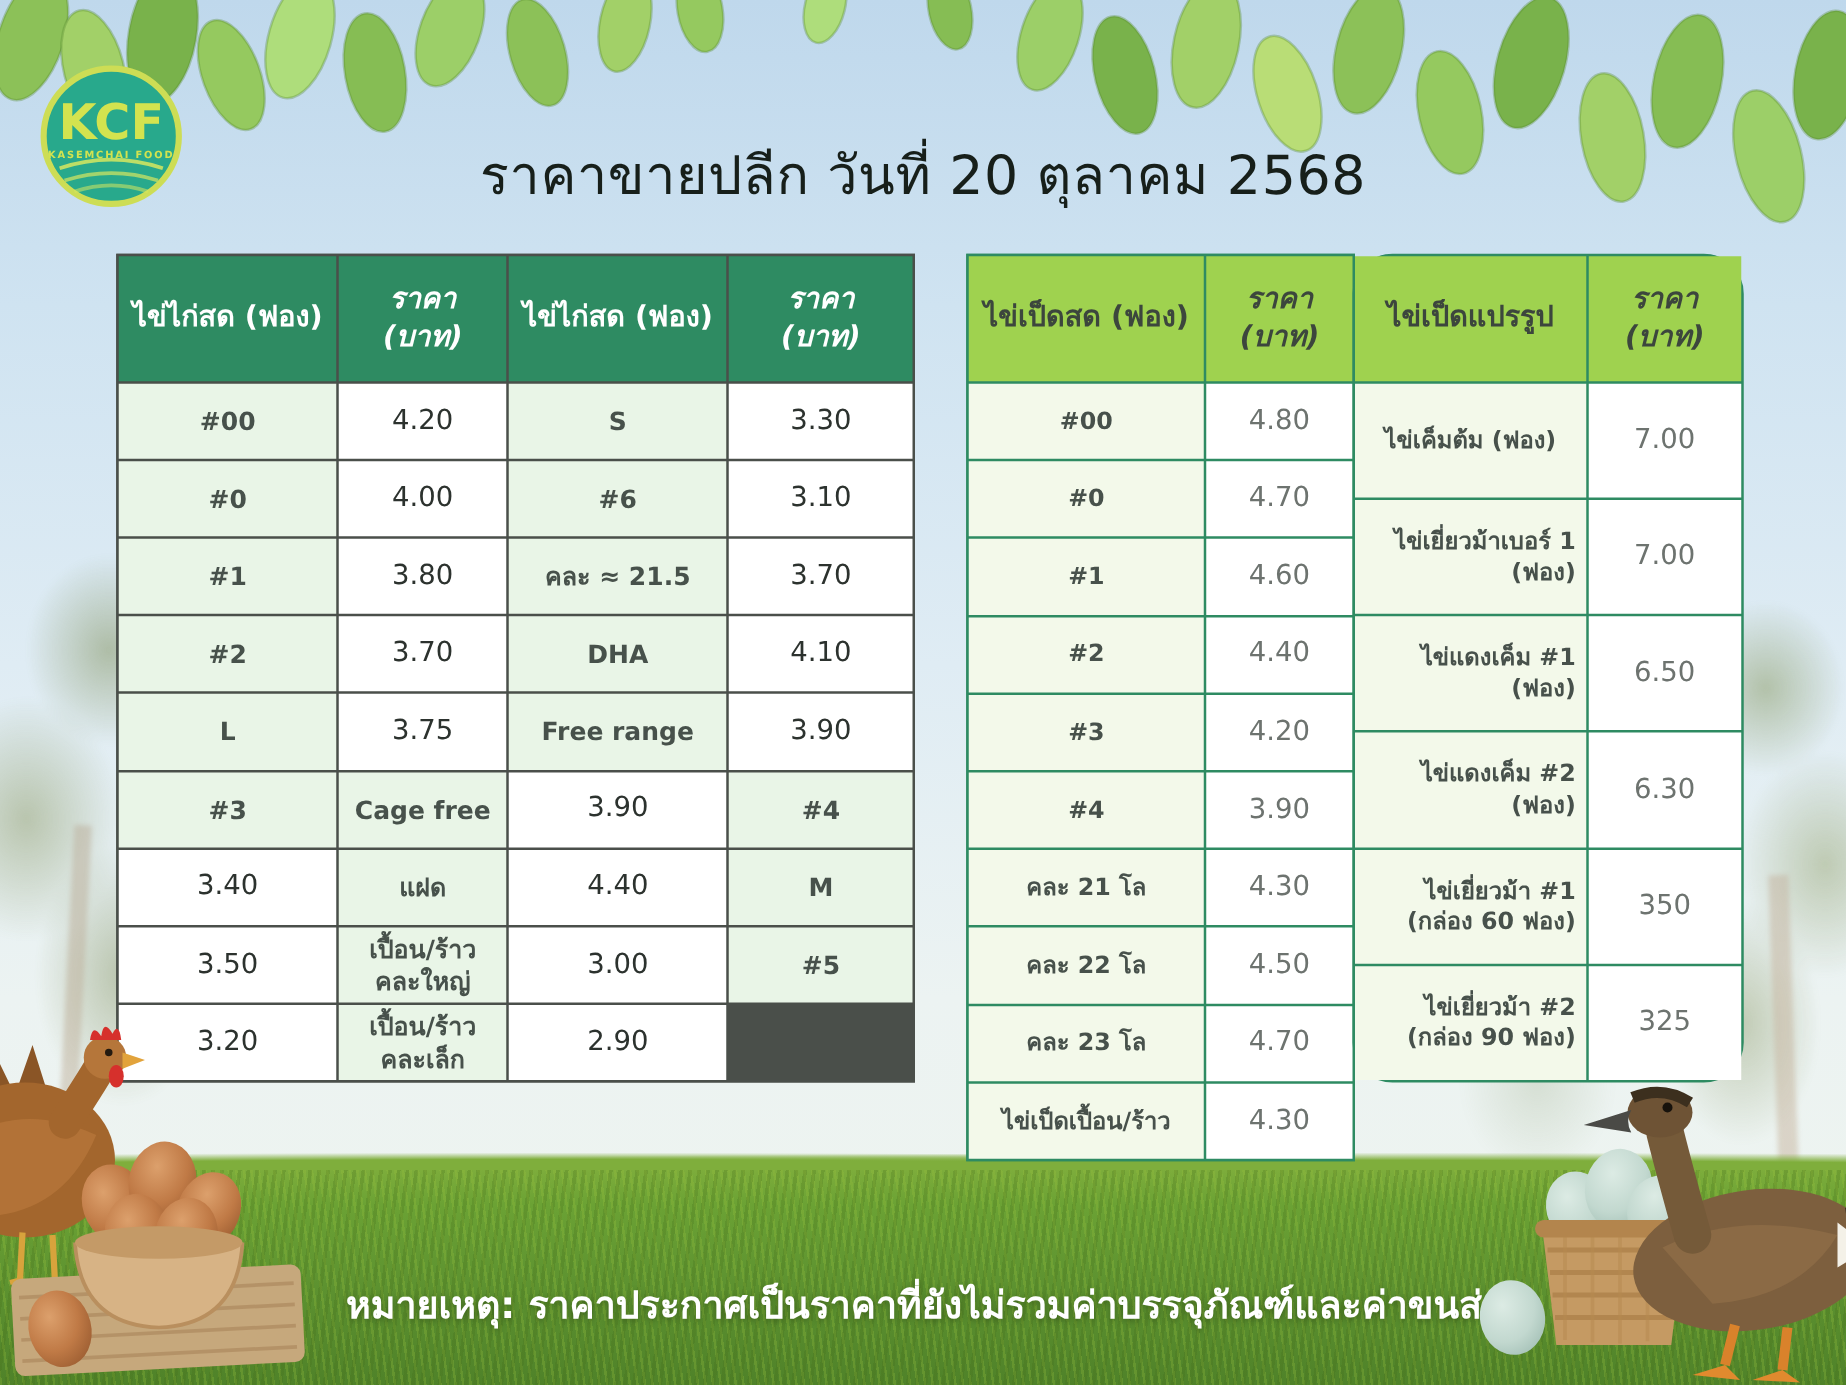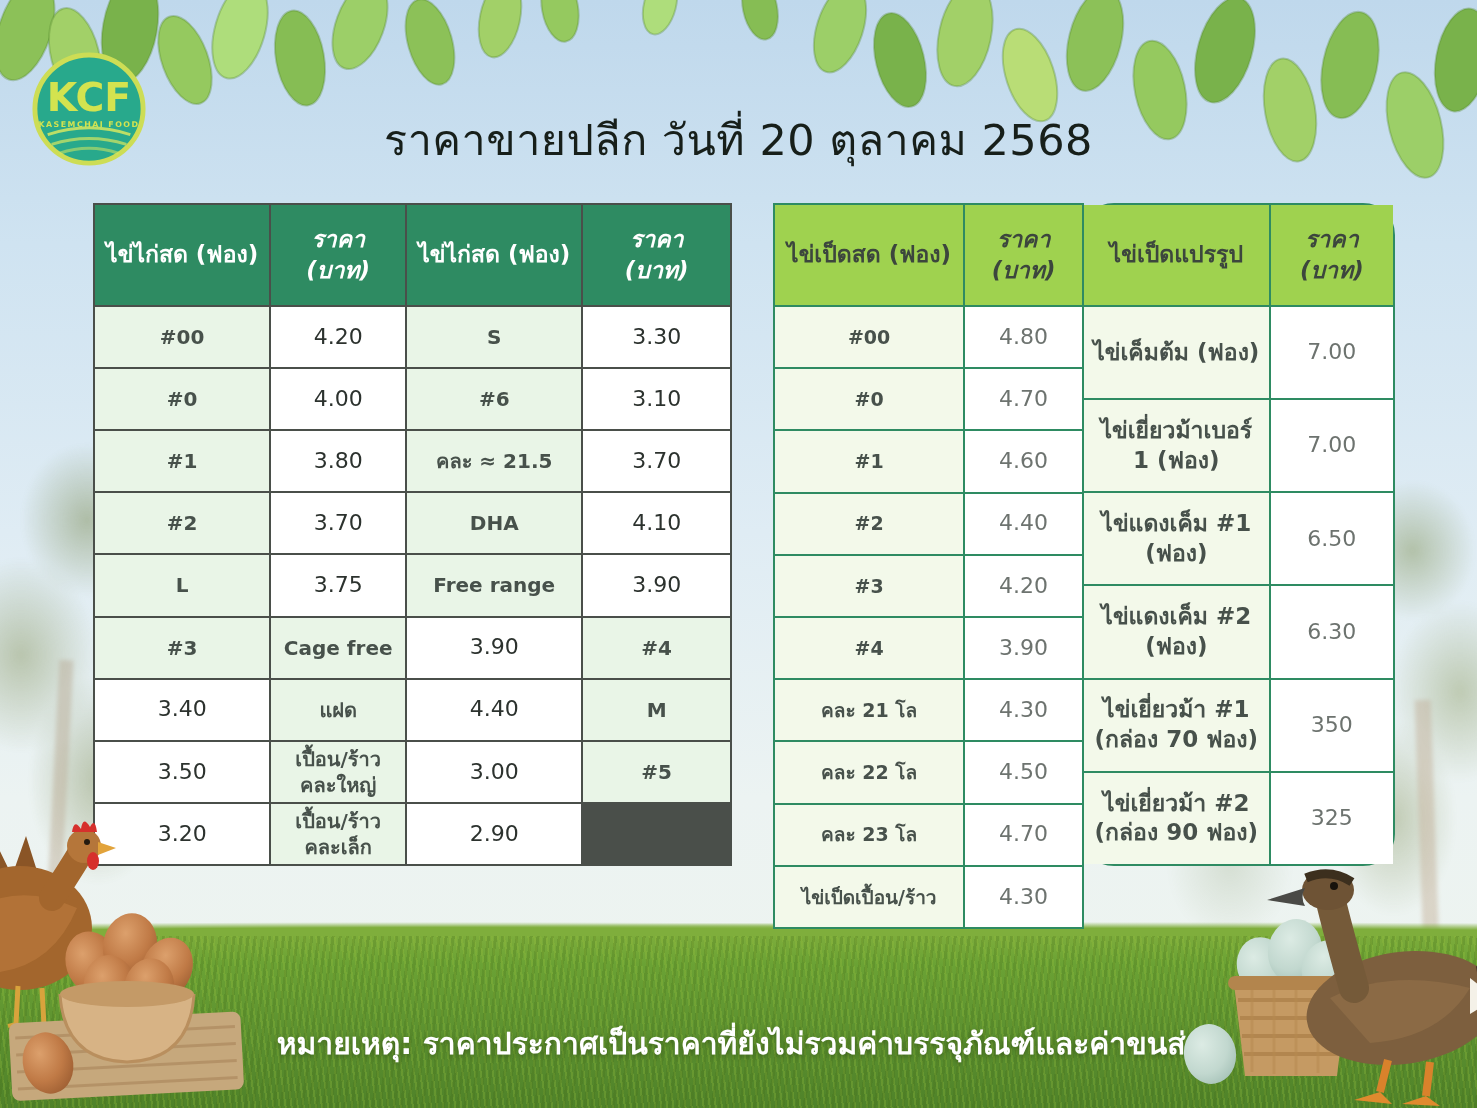--- a/index.html
+++ b/index.html
@@ -58,21 +58,21 @@
   .table-chicken .head{background:var(--dark-green,#2e8b62);color:#fff;}
   .table-chicken .cell.name{background:var(--cell-green,#e9f5e7);font-weight:700;color:#47514b;font-size:20px;}
   .table-chicken .cell.price{background:#ffffff;color:#2c322e;font-size:22px;}
   .duck-wrap{position:absolute;left:750px;top:203px;width:622px;display:flex;align-items:flex-start;margin-left:23px;}
   .duck{background:var(--dark-green,#2e8b62);border:2px solid var(--dark-green,#2e8b62);}
   .duck .head{background:var(--light-green,#9fd24f);color:#3c463d;}
   .duck .cell.name{background:var(--cell-cream,#f3f9ea);font-weight:700;color:#47514b;font-size:20px;}
   .duck .cell.price{background:#ffffff;color:#6d736f;font-size:22px;}
   .duck-fresh{width:312px;height:722px;grid-template-columns:190fr 118fr;grid-template-rows:100px repeat(10,1fr);}
   .duck-processed{width:314px;height:659px;margin-left:-2px;grid-template-columns:184fr 122fr;grid-template-rows:100px repeat(6,1fr);border-radius:32px;}
-  .duck-processed .cell.name{font-size:23px;}
+  .duck-processed .cell.name{font-size:19px;text-align:right;}
   .duck-fresh .cell.name{font-size:19px;}
   
   .scene{position:absolute;pointer-events:none;}
   .scene-chicken{left:-18px;top:788px;width:290px;height:320px;}
   .scene-duck{left:1140px;top:848px;width:337px;height:260px;}
 </style>
 </head>
 <body>
 
 <div class="canvas">
@@ -195,21 +195,21 @@
       <div class="cell head">ไข่เป็ดแปรรูป</div>
       <div class="cell head force-wrap">ราคา (บาท)</div>
     <div class="cell name">ไข่เค็มต้ม (ฟอง)</div>
         <div class="cell price">7.00</div>
         <div class="cell name">ไข่เยี่ยวม้าเบอร์ 1 (ฟอง)</div>
         <div class="cell price">7.00</div>
         <div class="cell name">ไข่แดงเค็ม #1 (ฟอง)</div>
         <div class="cell price">6.50</div>
         <div class="cell name">ไข่แดงเค็ม #2 (ฟอง)</div>
         <div class="cell price">6.30</div>
-        <div class="cell name">ไข่เยี่ยวม้า #1 (กล่อง 70 ฟอง)</div>
+        <div class="cell name">ไข่เยี่ยวม้า #1 (กล่อง 60 ฟอง)</div>
         <div class="cell price">350</div>
         <div class="cell name">ไข่เยี่ยวม้า #2 (กล่อง 90 ฟอง)</div>
         <div class="cell price">325</div>
       </div>
   </div>
 
   <div class="note">หมายเหตุ: ราคาประกาศเป็นราคาที่ยังไม่รวมค่าบรรจุภัณฑ์และค่าขนส่ง</div>
 
   <svg class="scene scene-chicken" width="290" height="320" viewBox="0 0 290 320">
     <defs>

